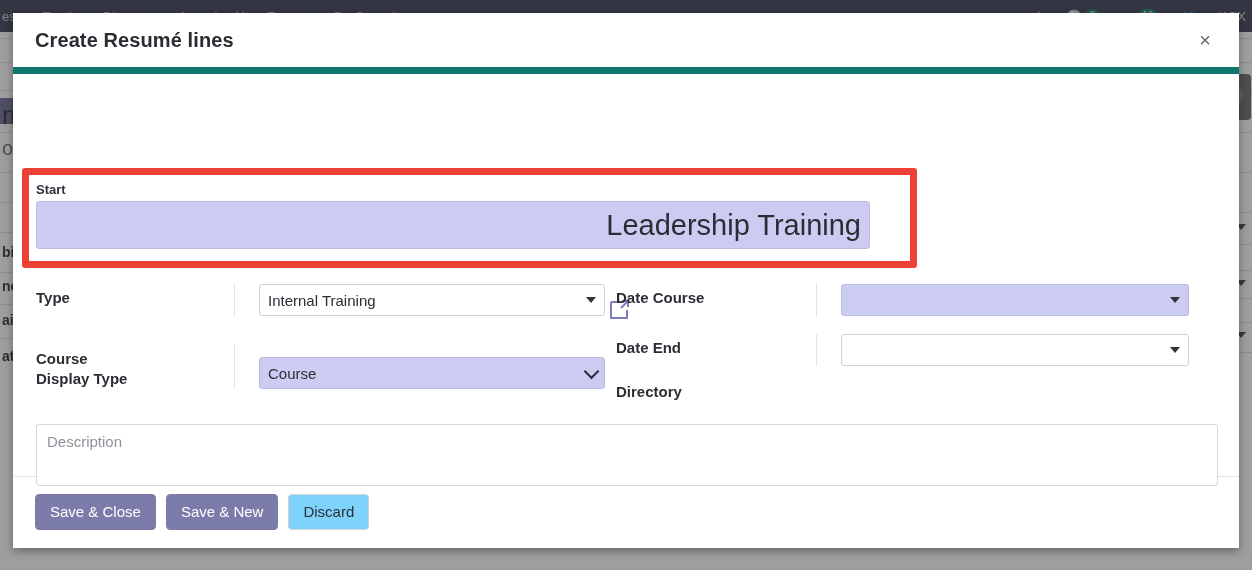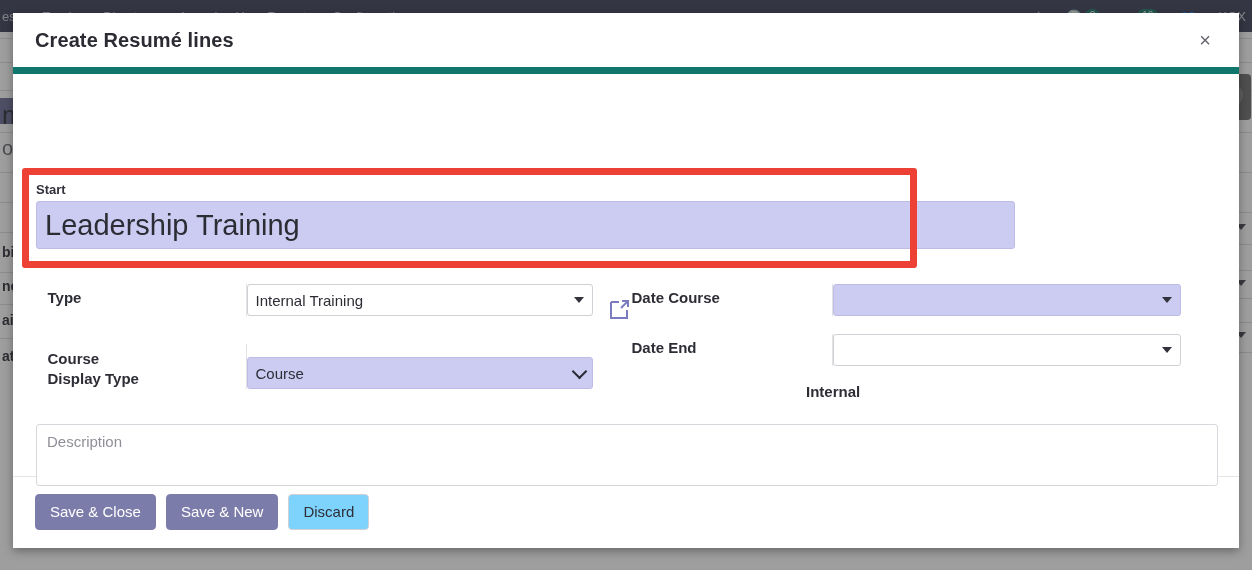--- a/index.html
+++ b/index.html
@@ -140,59 +140,60 @@
   .name-block {
     position: absolute;
     left: 23px; top: 108px;
     width: 867px;
   }
   .field-label-small {
     font-size: 13px; font-weight: bold; color: #32323c;
     margin-bottom: 4px; display: block;
   }
   .name-input {
-    width: 979px; height: 48px;
+    width: 834px; height: 48px;
     background: #ccccf3;
     border: 1px solid #bcbce6;
     border-radius: 3px;
     font-size: 29px;
     color: #2c2c34;
     padding: 2px 8px;
     font-family: "Liberation Sans", sans-serif;
     outline: none;
+    text-align: right;
   }
 
   
   .fields {
     position: absolute;
     left: 23px; top: 210px;
     width: 1160px;
     display: flex;
   }
-  .col { display: flex; flex-direction: column; align-items: center; }
+  .col { display: flex; flex-direction: column; }
   .col-left  { width: 568px; }
   .col-right { width: 580px; margin-left: 12px; }
 
   .frow {
     display: flex; align-items: flex-start;
     min-height: 38px;
     margin-bottom: 0;
   }
   .fl {
     font-size: 15px; font-weight: bold; color: #2d2d36;
     padding-top: 5px;
     flex: 0 0 auto;
   }
   .fl-left  { width: 198px; }
   .fl-right { width: 200px; }
   .fl-2line { line-height: 20px; }
 
   .fc {
     border-left: 1px solid #e2e2e2;
-    padding-left: 0;
+    padding-left: 24px;
     flex: 1 1 auto;
   }
 
   .sel, .txt {
     width: 346px; height: 32px;
     border: 1px solid #d0d0d6;
     border-radius: 3px;
     background: #fff;
     font-size: 15px; color: #2d2d36;
     padding: 0 24px 0 8px;
@@ -398,21 +399,21 @@
             <div class="fl fl-right">Date End</div>
             <div class="fc">
               <span class="fld-wrap">
                 <input class="sel sel-r" type="text" value="" style="">
                 <span class="caret-dark"></span>
               </span>
             </div>
           </div>
 
           <div class="frow" style="margin-top:6px;">
-            <div class="fl fl-right">Internal</div>
+            <div class="fl fl-right">Directory</div>
           </div>
         </div>
       </div>
 
       <div class="desc-wrap">
         <textarea class="desc" placeholder="Description" style=""></textarea>
       </div>
 
     </div>
 

